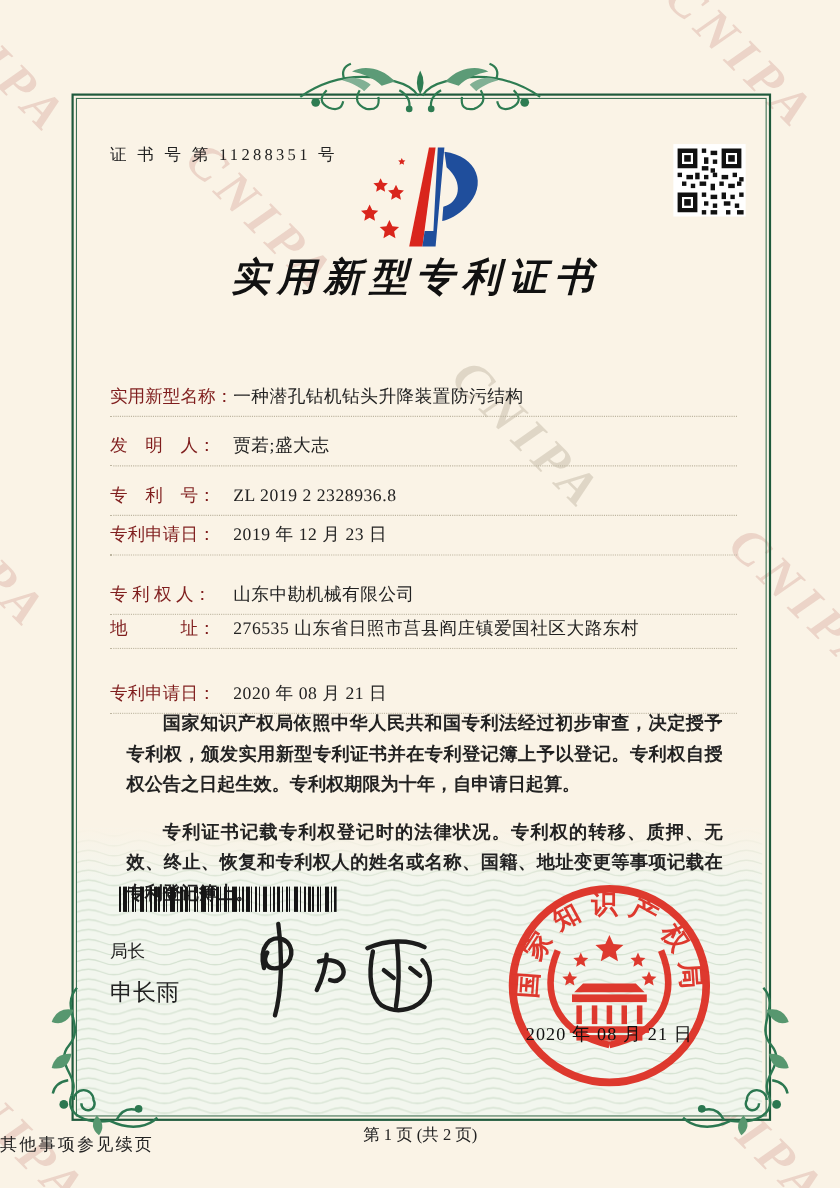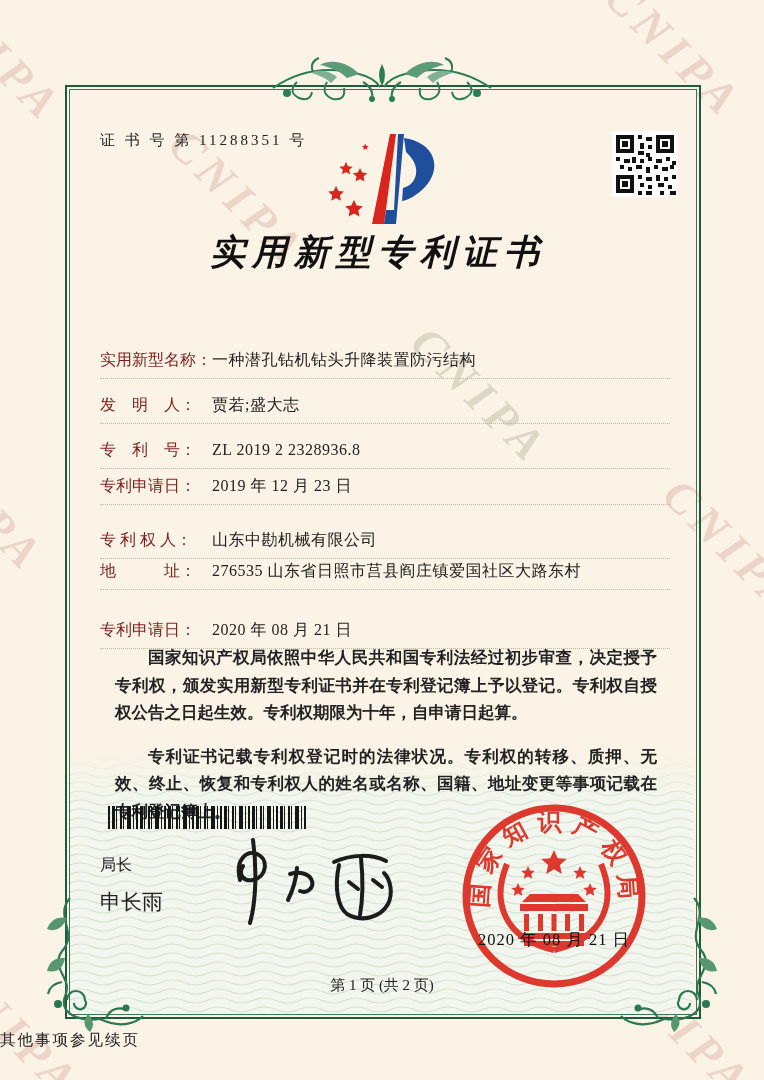--- a/index.html
+++ b/index.html
@@ -45,21 +45,21 @@
        #151515 12px 14px, transparent 14px 15px,
        #151515 15px 16px, transparent 16px 19px,
        #151515 19px 23px, transparent 23px 25px,
        #151515 25px 26px, transparent 26px 28px);}
 
   .dtitle{left:100px;top:855px;font-size:16px;font-family:"Liberation Sans",sans-serif;color:#222;}
   .dname {left:100px;top:888px;font-size:21px;font-family:"Liberation Sans",sans-serif;color:#222;}
 
   .sealdate{left:458px;top:929px;width:192px;text-align:center;font-size:16.5px;
             letter-spacing:1px;color:#101010;z-index:6;}
-  .pagenum{left:0;top:976px;width:764px;text-align:center;font-size:15px;color:#222;}
+  .pagenum{left:0;top:1022px;width:764px;text-align:center;font-size:15px;color:#222;}
   .note{left:0;top:1030px;width:658px;text-align:left;font-size:15.5px;color:#222;letter-spacing:2px;}
   svg{display:block;}
 </style>
 </head>
 <body>
 
 <div class="page">
 
   <span class="wm" style="left:-48px;top:-26px">CNIPA</span>
   <span class="wm" style="left:196px;top:118px">CNIPA</span>

